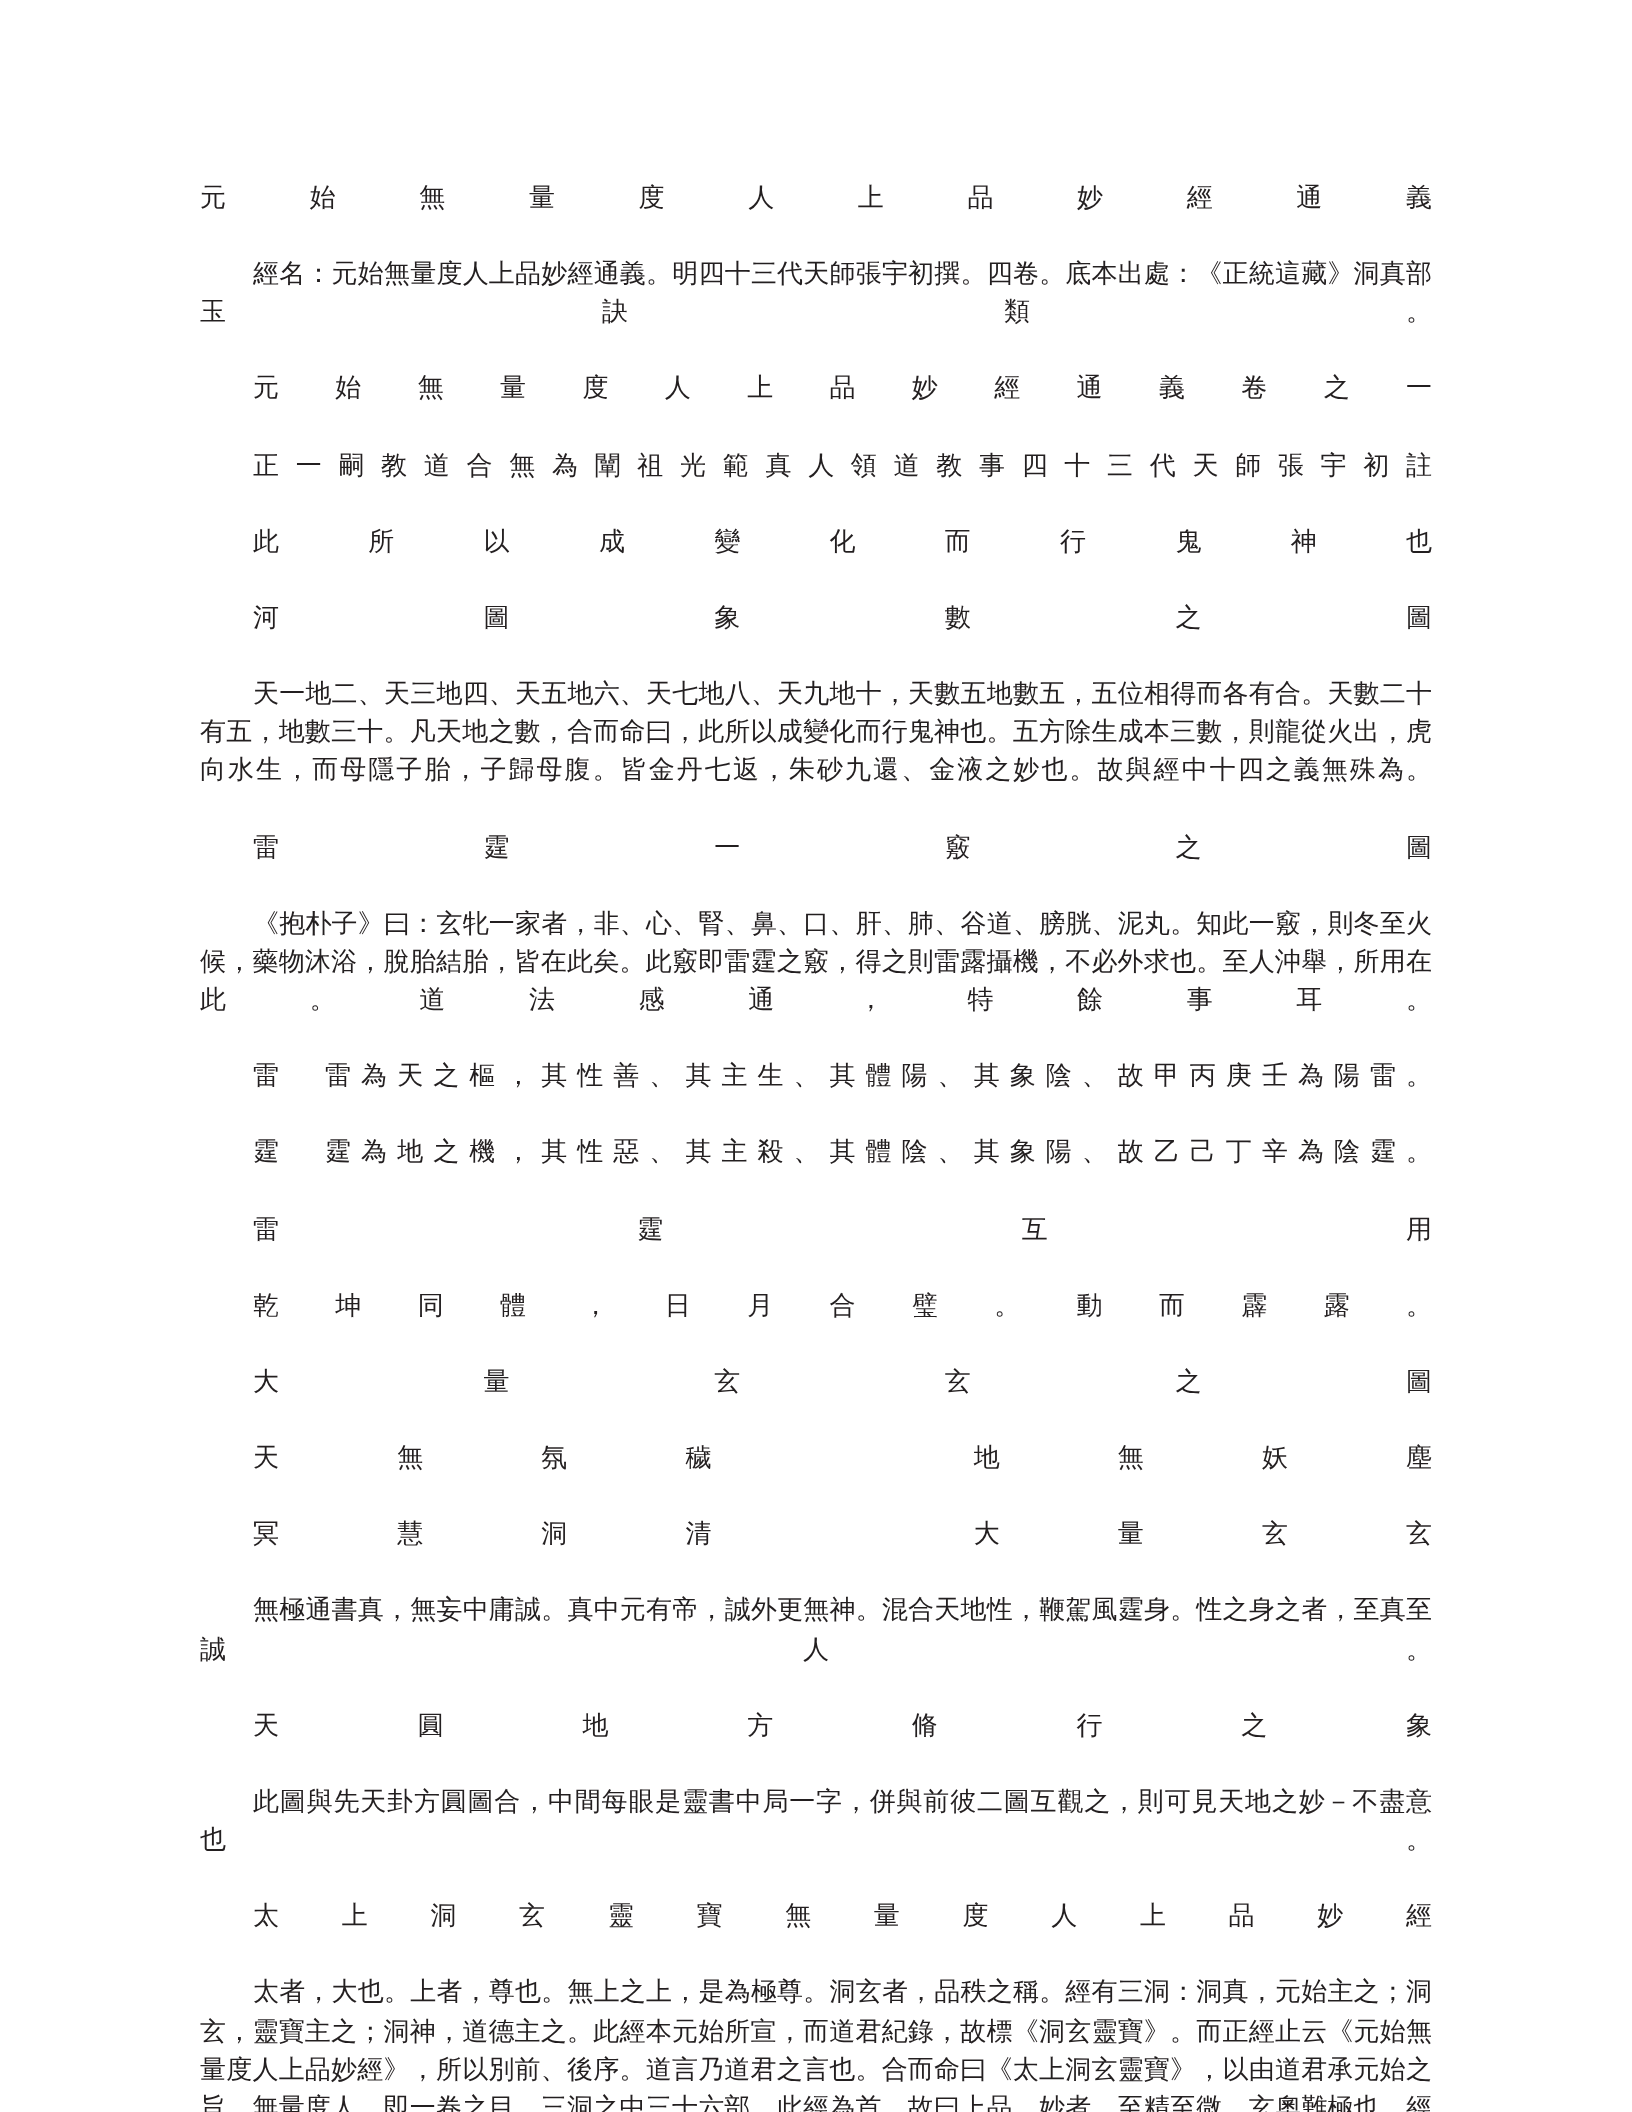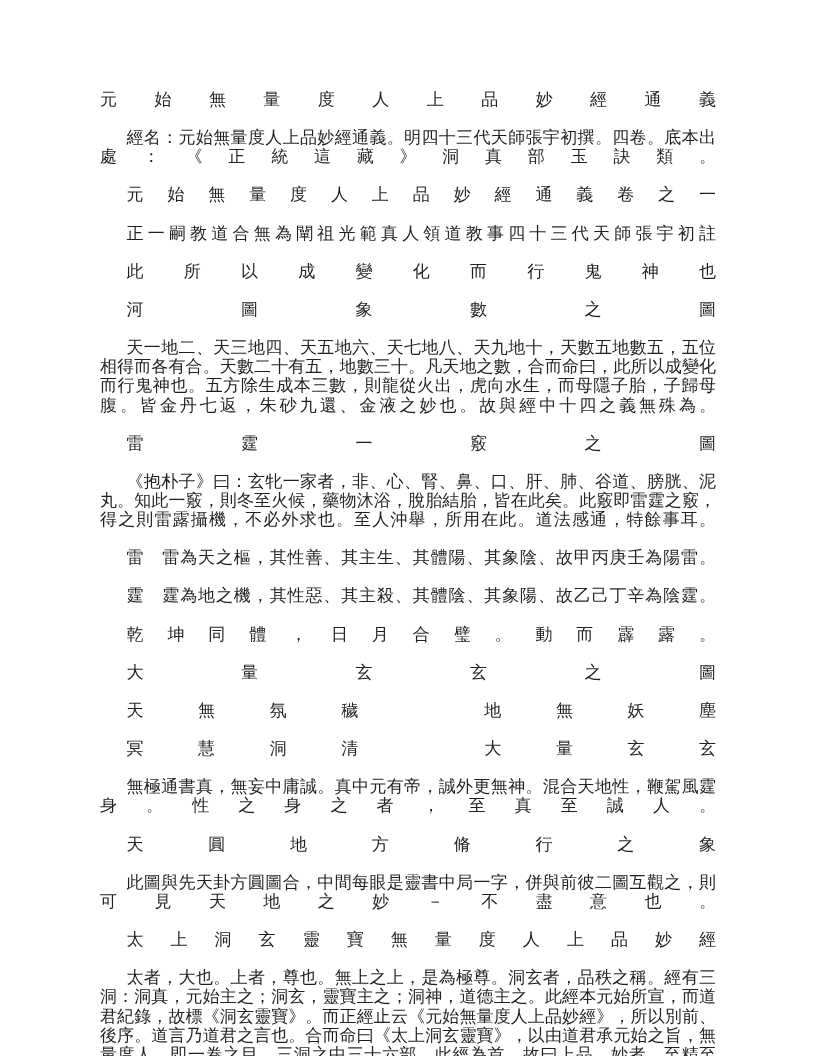--- a/index.html
+++ b/index.html
@@ -22,21 +22,21 @@
   }
   .doc-body {
     position: absolute;
     left: 100px;
     top: 90px;
     width: 616px;
   }
   p.para {
     margin: 0;
     padding: 0;
-    font-size: 17px;
+    font-size: 13px;
     line-height: 19.1px;
     text-align: justify;
     text-justify: inter-ideograph;
     letter-spacing: 0px;
     word-break: break-all;
     white-space: normal;
     font-family: "DejaVu Serif", "Liberation Serif", serif;
   }
   p.indent {
     text-indent: 26.5px;
@@ -61,20 +61,21 @@
     <p class="para indent">經名：元始無量度人上品妙經通義。明四十三代天師張宇初撰。四卷。底本出處：《正統這藏》洞真部玉訣類。</p>
     <p class="para indent">元始無量度人上品妙經通義卷之一</p>
     <p class="para indent">正一嗣教道合無為闡祖光範真人領道教事四十三代天師張宇初註</p>
     <p class="para indent">此所以成變化而行鬼神也</p>
     <p class="para indent">河圖象數之圖</p>
     <p class="para indent">天一地二、天三地四、天五地六、天七地八、天九地十，天數五地數五，五位相得而各有合。天數二十有五，地數三十。凡天地之數，合而命曰，此所以成變化而行鬼神也。五方除生成本三數，則龍從火出，虎向水生，而母隱子胎，子歸母腹。皆金丹七返，朱砂九還、金液之妙也。故與經中十四之義無殊為。</p>
     <p class="para indent">雷霆一竅之圖</p>
     <p class="para indent">《抱朴子》曰：玄牝一家者，非、心、腎、鼻、口、肝、肺、谷道、膀胱、泥丸。知此一竅，則冬至火候，藥物沐浴，脫胎結胎，皆在此矣。此竅即雷霆之竅，得之則雷露攝機，不必外求也。至人沖舉，所用在此。道法感通，特餘事耳。</p>
     <p class="para indent">雷　雷為天之樞，其性善、其主生、其體陽、其象陰、故甲丙庚壬為陽雷。</p>
     <p class="para indent">霆　霆為地之機，其性惡、其主殺、其體陰、其象陽、故乙己丁辛為陰霆。</p>
+    <p class="para indent">雷霆互用</p>
     <p class="para indent">乾坤同體，日月合璧。動而霹露。</p>
     <p class="para indent">大量玄玄之圖</p>
     <p class="para indent">天無氛穢　地無妖塵</p>
     <p class="para indent">冥慧洞清　大量玄玄</p>
     <p class="para indent">無極通書真，無妄中庸誠。真中元有帝，誠外更無神。混合天地性，鞭駕風霆身。性之身之者，至真至誠人。</p>
     <p class="para indent">天圓地方脩行之象</p>
     <p class="para indent">此圖與先天卦方圓圖合，中間每眼是靈書中局一字，併與前彼二圖互觀之，則可見天地之妙－不盡意也。</p>
     <p class="para indent">太上洞玄靈寶無量度人上品妙經</p>
     <p class="para indent">太者，大也。上者，尊也。無上之上，是為極尊。洞玄者，品秩之稱。經有三洞：洞真，元始主之；洞玄，靈寶主之；洞神，道德主之。此經本元始所宣，而道君紀錄，故標《洞玄靈寶》。而正經止云《元始無量度人上品妙經》，所以別前、後序。道言乃道君之言也。合而命曰《太上洞玄靈寶》，以由道君承元始之旨，無量度人，即一卷之目。三洞之中三十六部，此經為首，故曰上品。妙者，至精至微，玄奧難極也。經者，徑也，日用修真、共由之道也。內而修之曰丹，即先天真一之祖炁也。上無復祖，惟道至尊。洞者，空洞明徹；玄者，湛寂幽微。靈乃真性長存，寶乃元命流行。能修之於身，則能度人，所度無窮，非可限量也。夫證上乘之道，不離乎自心。此心即道即經，是以虛靈無礙，而度人無量矣。</p>
 

